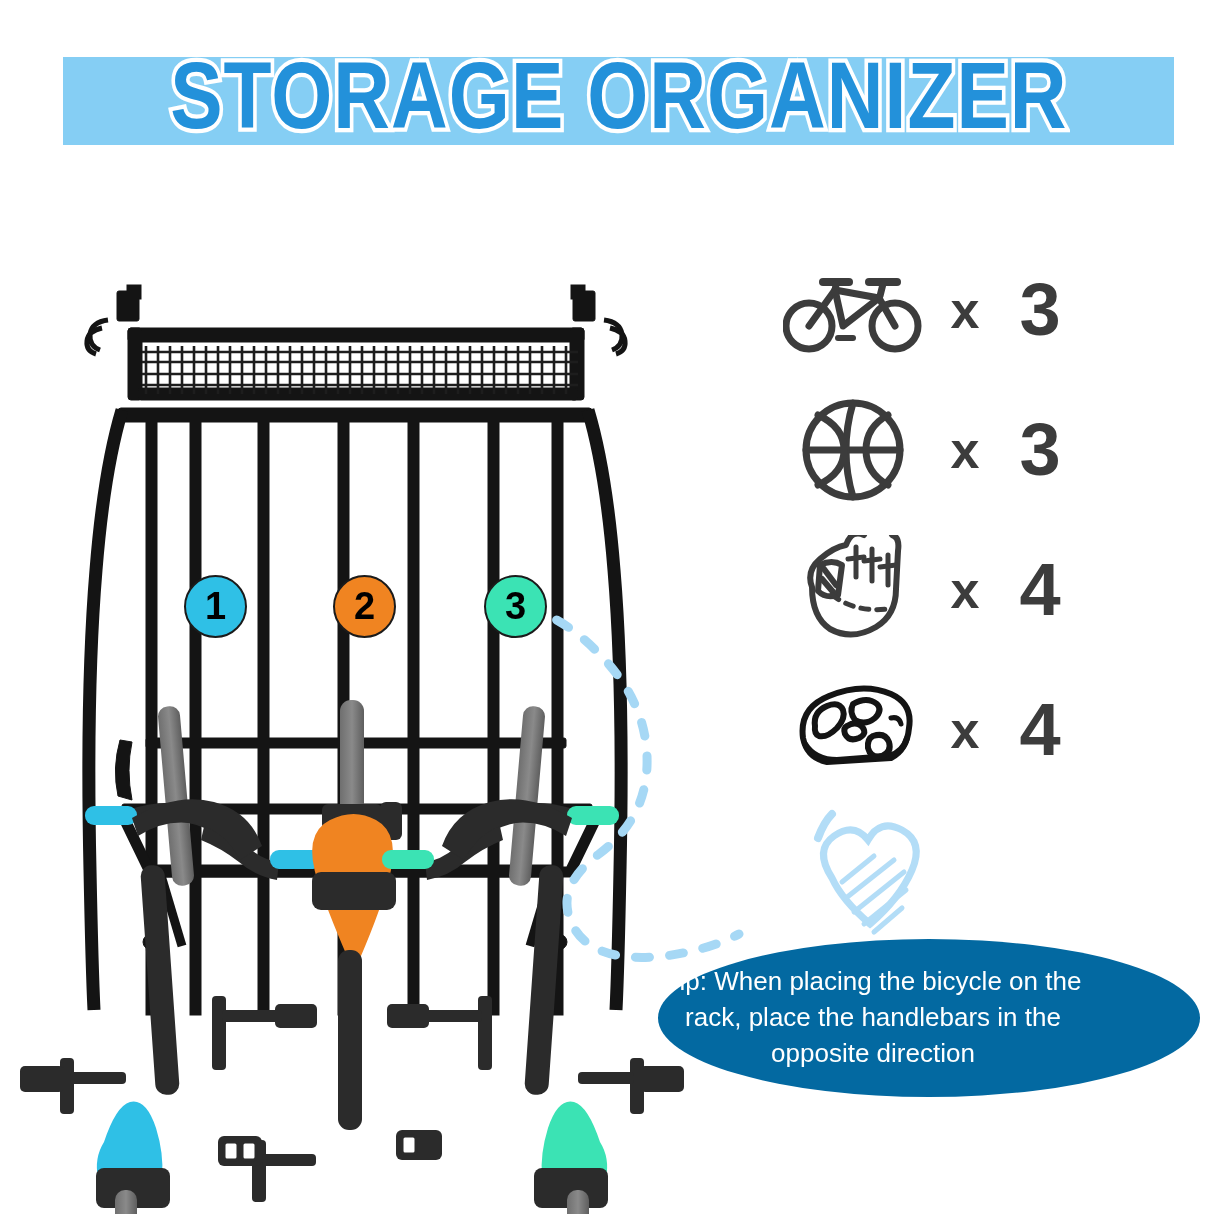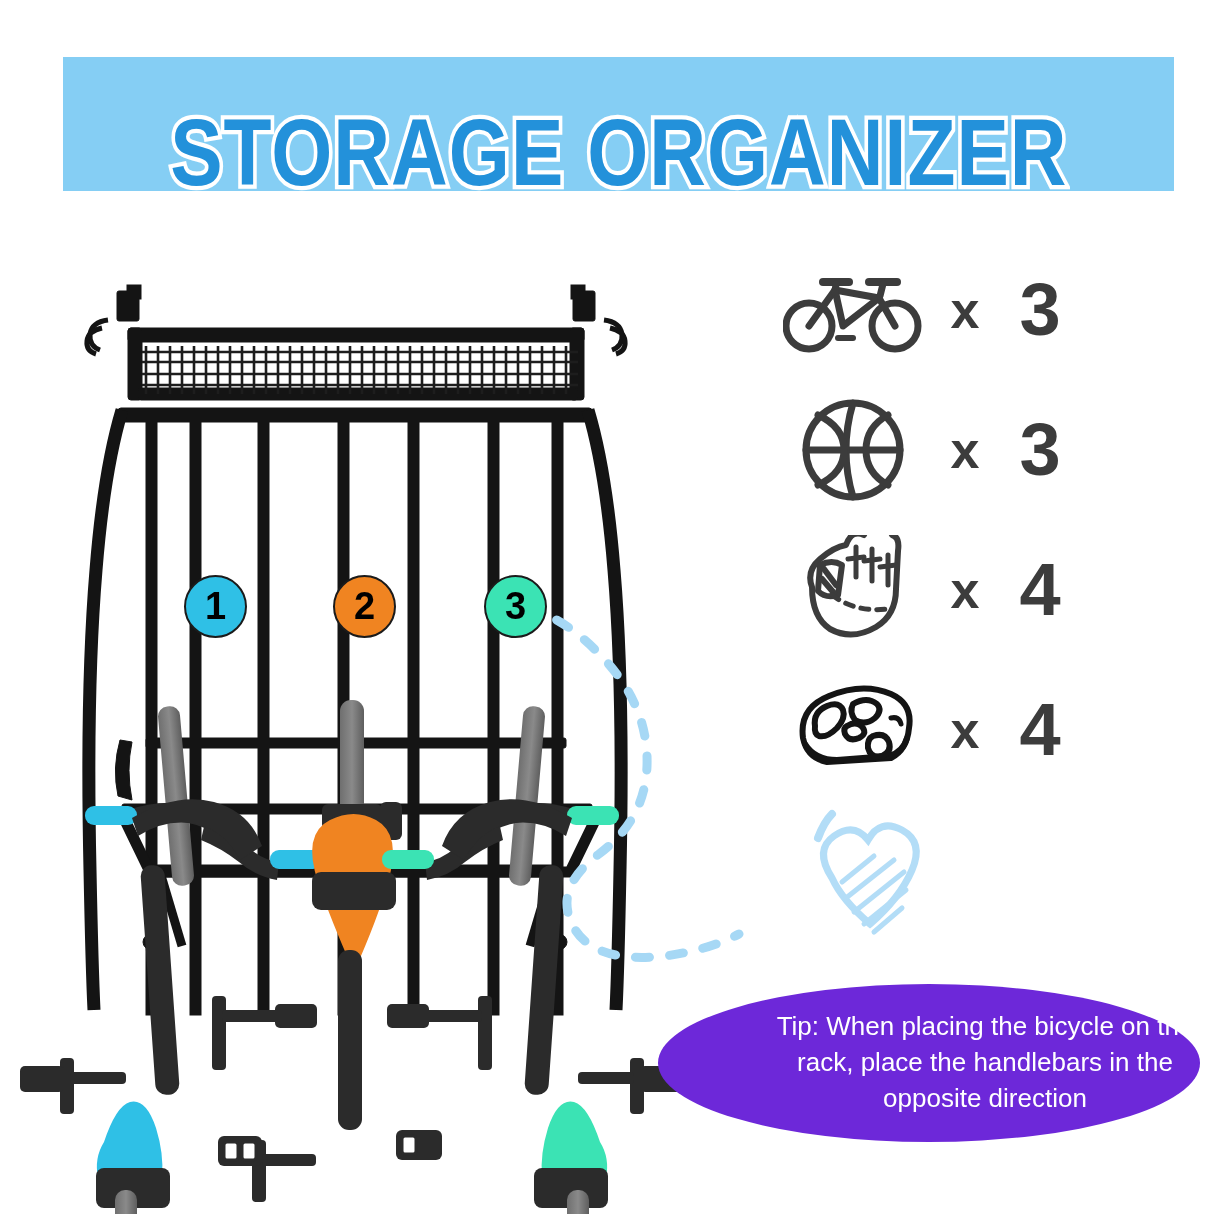--- a/index.html
+++ b/index.html
@@ -14,24 +14,24 @@
     overflow: hidden;
     font-family: "Liberation Sans", sans-serif;
   }
 
   
   #title-banner {
     position: absolute;
     left: 63px;
     top: 57px;
     width: 1111px;
-    height: 134px;
+    height: 88px;
     background: #85CEF4;
     display: flex;
-    align-items: flex-end;
+    align-items: flex-start;
     justify-content: center;
   }
   #title-text {
     font-family: "Liberation Sans Narrow", "Liberation Sans", sans-serif;
     font-size: 77px;
     font-weight: bold;
     letter-spacing: 1px;
     color: #2391DA;
     transform: scaleX(1.02) scaleY(1.22);
     transform-origin: center;
@@ -76,28 +76,28 @@
     width: 70px;
     text-align: center;
     flex: 0 0 auto;
     line-height: 1;
   }
 
   
   #tip-callout {
     position: absolute;
     left: 658px;
-    top: 984px;
+    top: 939px;
     width: 542px;
     height: 158px;
-    background: #6d28d9;
+    background: #0369a1;
     border-radius: 50%;
     display: flex;
     align-items: center;
-    justify-content: flex-end;
+    justify-content: flex-start;
     text-align: center;
   }
   #tip-text {
     color: #ffffff;
     font-size: 26px;
     line-height: 1.38;
     width: 430px;
     font-family: "Liberation Sans Narrow", "Liberation Sans", sans-serif;
   }
 

